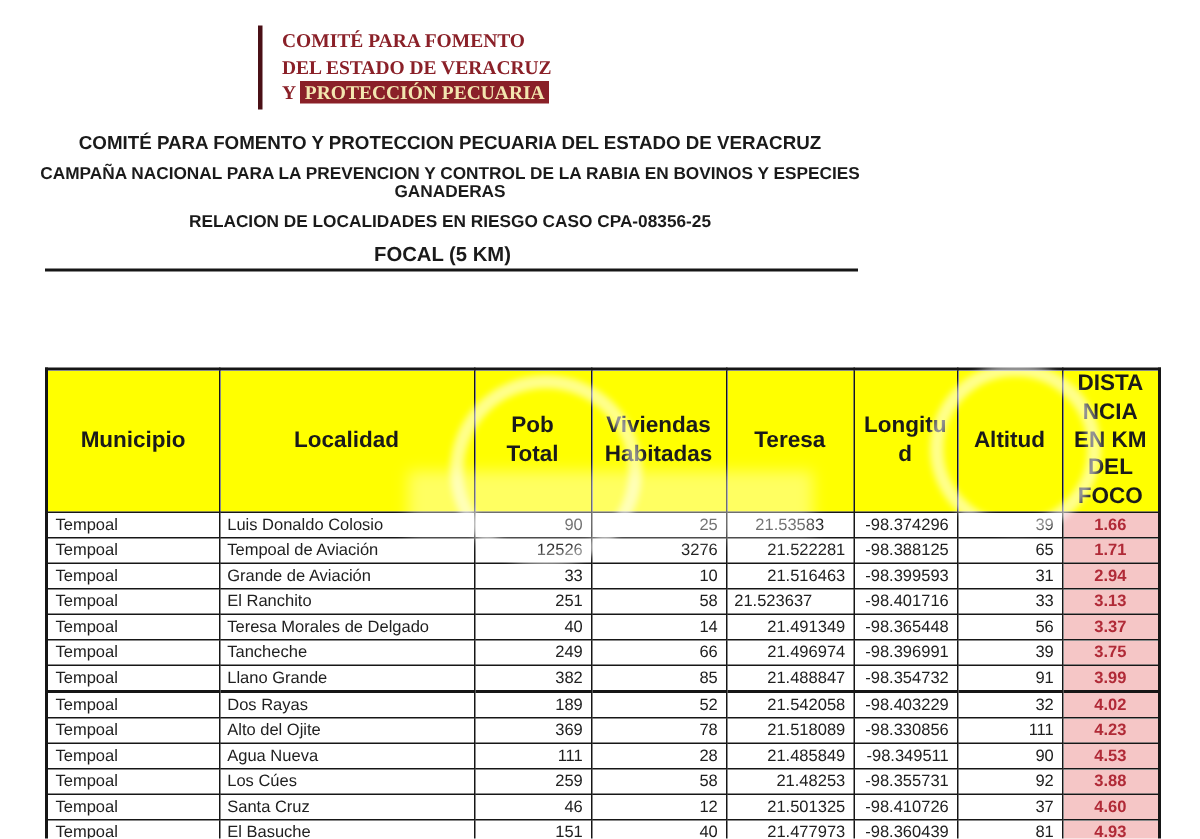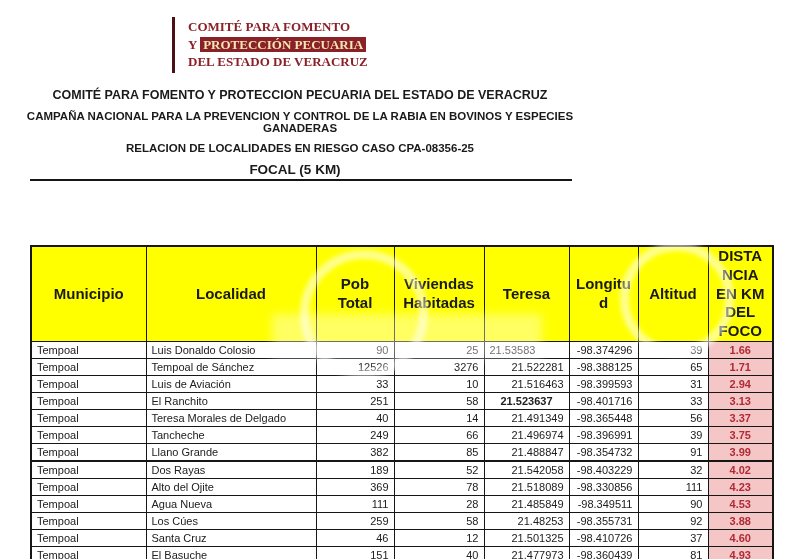--- a/index.html
+++ b/index.html
@@ -108,22 +108,22 @@
     pointer-events: none; filter: blur(5px);
   }
 </style>
 </head>
 <body>
 
 <div class="logo-row">
   <div class="logo-divider"></div>
   <div class="org-block">
     <div>COMITÉ PARA FOMENTO</div>
+    <div>DEL ESTADO DE VERACRUZ</div>
     <div><span>Y </span><span class="org-highlight">PROTECCIÓN PECUARIA</span></div>
-    <div>DEL ESTADO DE VERACRUZ</div>
   </div>
 </div>
 
 <div class="headings">
   <div class="h-line1">COMITÉ PARA FOMENTO Y PROTECCION PECUARIA DEL ESTADO DE VERACRUZ</div>
   <div class="h-line2">CAMPAÑA NACIONAL PARA LA PREVENCION Y CONTROL DE LA RABIA EN BOVINOS Y ESPECIES GANADERAS</div>
   <div class="h-line3">RELACION DE LOCALIDADES EN RIESGO CASO CPA-08356-25</div>
 </div>
 
 <div class="focal">FOCAL (5 KM)</div>
@@ -151,51 +151,51 @@
       <th>Altitud</th>
       <th>DISTANCIA EN KM DEL FOCO</th>
     </tr>
   </thead>
   <tbody>
       <tr>
         <td style="text-align: left;">Tempoal</td>
         <td style="text-align: left;">Luis Donaldo Colosio</td>
         <td style="text-align: right;">90</td>
         <td style="text-align: right;">25</td>
-        <td style="text-align: left;">21.53583</td>
+        <td style="text-align: center;">21.53583</td>
         <td style="text-align: right;">-98.374296</td>
         <td style="text-align: right;">39</td>
         <td class="dist" style="text-align: center;">1.66</td>
       </tr>
       <tr>
         <td style="text-align: left;">Tempoal</td>
-        <td style="text-align: left;">Tempoal de Sánchez</td>
+        <td style="text-align: left;">Tempoal de Aviación</td>
         <td style="text-align: right;">12526</td>
         <td style="text-align: right;">3276</td>
         <td style="text-align: right; margin-left: 12px;">21.522281</td>
         <td style="text-align: right;">-98.388125</td>
         <td style="text-align: right; padding-left: 48px;">65</td>
         <td class="dist" style="text-align: center;">1.71</td>
       </tr>
       <tr>
         <td style="text-align: left;">Tempoal</td>
-        <td style="text-align: left;">Luis de Aviación</td>
+        <td style="text-align: left;">Grande de Aviación</td>
         <td style="text-align: right;">33</td>
         <td style="text-align: right;">10</td>
         <td style="text-align: right;">21.516463</td>
         <td style="text-align: right;">-98.399593</td>
         <td style="text-align: right;">31</td>
         <td class="dist" style="text-align: center;">2.94</td>
       </tr>
       <tr>
         <td style="text-align: left;">Tempoal</td>
         <td style="text-align: left;">El Ranchito</td>
         <td style="text-align: right;">251</td>
         <td style="text-align: right;">58</td>
-        <td style="text-align: center; font-weight: bold;">21.523637</td>
+        <td style="text-align: left;">21.523637</td>
         <td style="text-align: right;">-98.401716</td>
         <td style="text-align: right;">33</td>
         <td class="dist" style="text-align: center;">3.13</td>
       </tr>
       <tr>
         <td style="text-align: left;">Tempoal</td>
         <td style="text-align: left;">Teresa Morales de Delgado</td>
         <td style="text-align: right;">40</td>
         <td style="text-align: right;">14</td>
         <td style="text-align: right;">21.491349</td>

